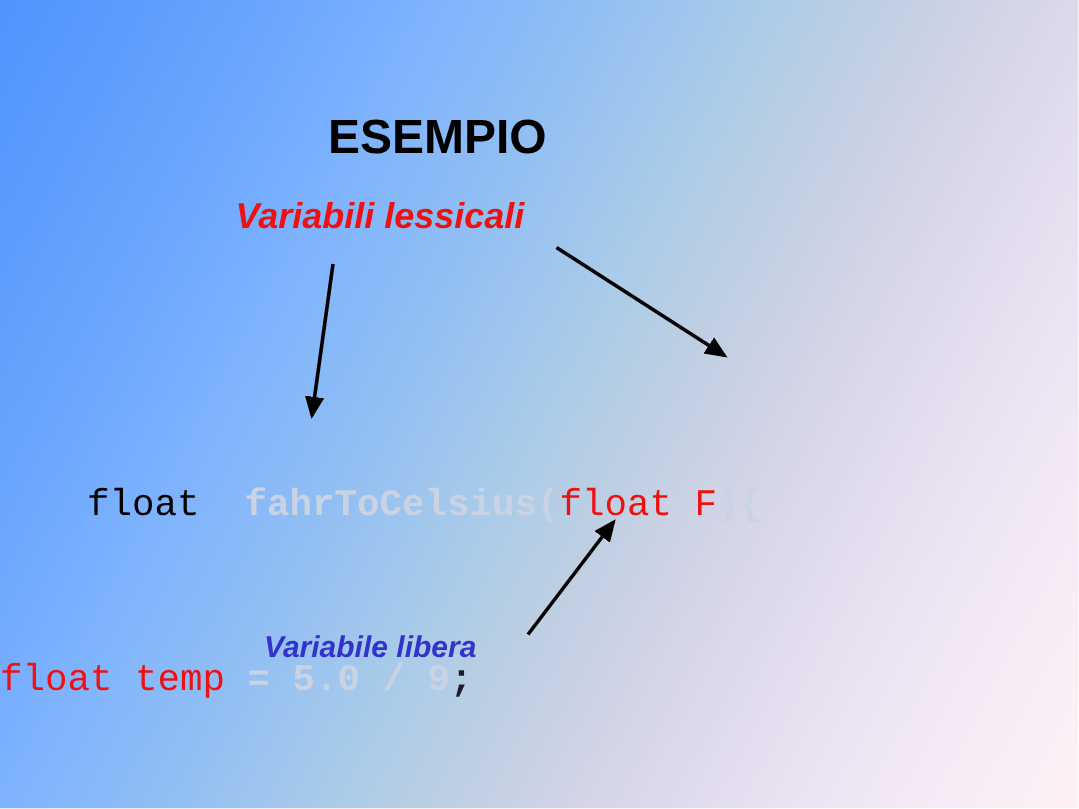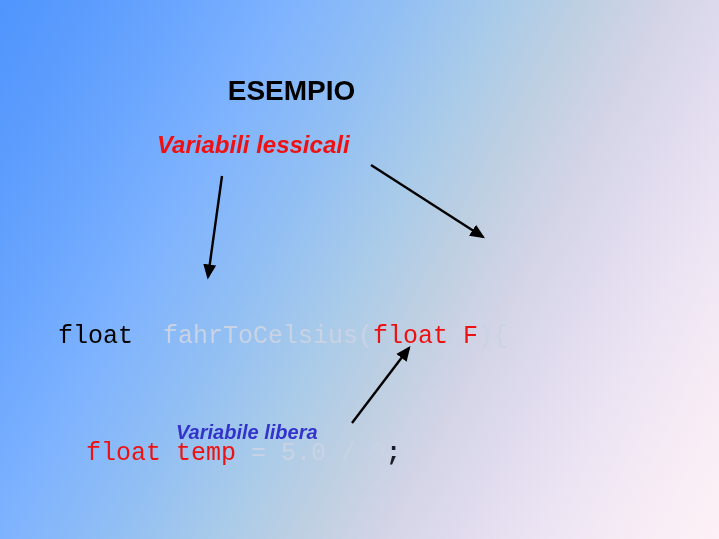--- a/index.html
+++ b/index.html
@@ -34,21 +34,21 @@
   }
 
   
   #title {
     position: absolute;
     left: 0;
     top: 74px;
     width: 583px;
     text-align: center;
     font-family: "Liberation Sans", sans-serif;
-    font-size: 28px;
+    font-size: 32px;
     font-weight: bold;
     color: #000000;
     letter-spacing: 0px;
     line-height: 34px;
   }
 
   
   #label-lessicali {
     position: absolute;
     left: 157px;
@@ -88,23 +88,23 @@
     white-space: pre;
     color: #c9d3e4;
   }
 
   .cline {
     display: block;
     white-space: pre;
   }
 
   #code-line-1 { padding-left: 58px; }
-  #code-line-2 { padding-left: 86px; }
+  #code-line-2 { }
 
-  .tok-plain   { color: #c9d3e4; font-weight: normal; }
+  .tok-plain   { color: #c9d3e4; font-weight: bold; }
   .tok-kw      { color: #000000; font-weight: normal; }
   .tok-red     { color: #ee1111; font-weight: normal; }
   .tok-dark    { color: #1b1b2b; font-weight: bold; }
 
   
   #arrows {
     position: absolute;
     left: 0;
     top: 0;
     width: 719px;

